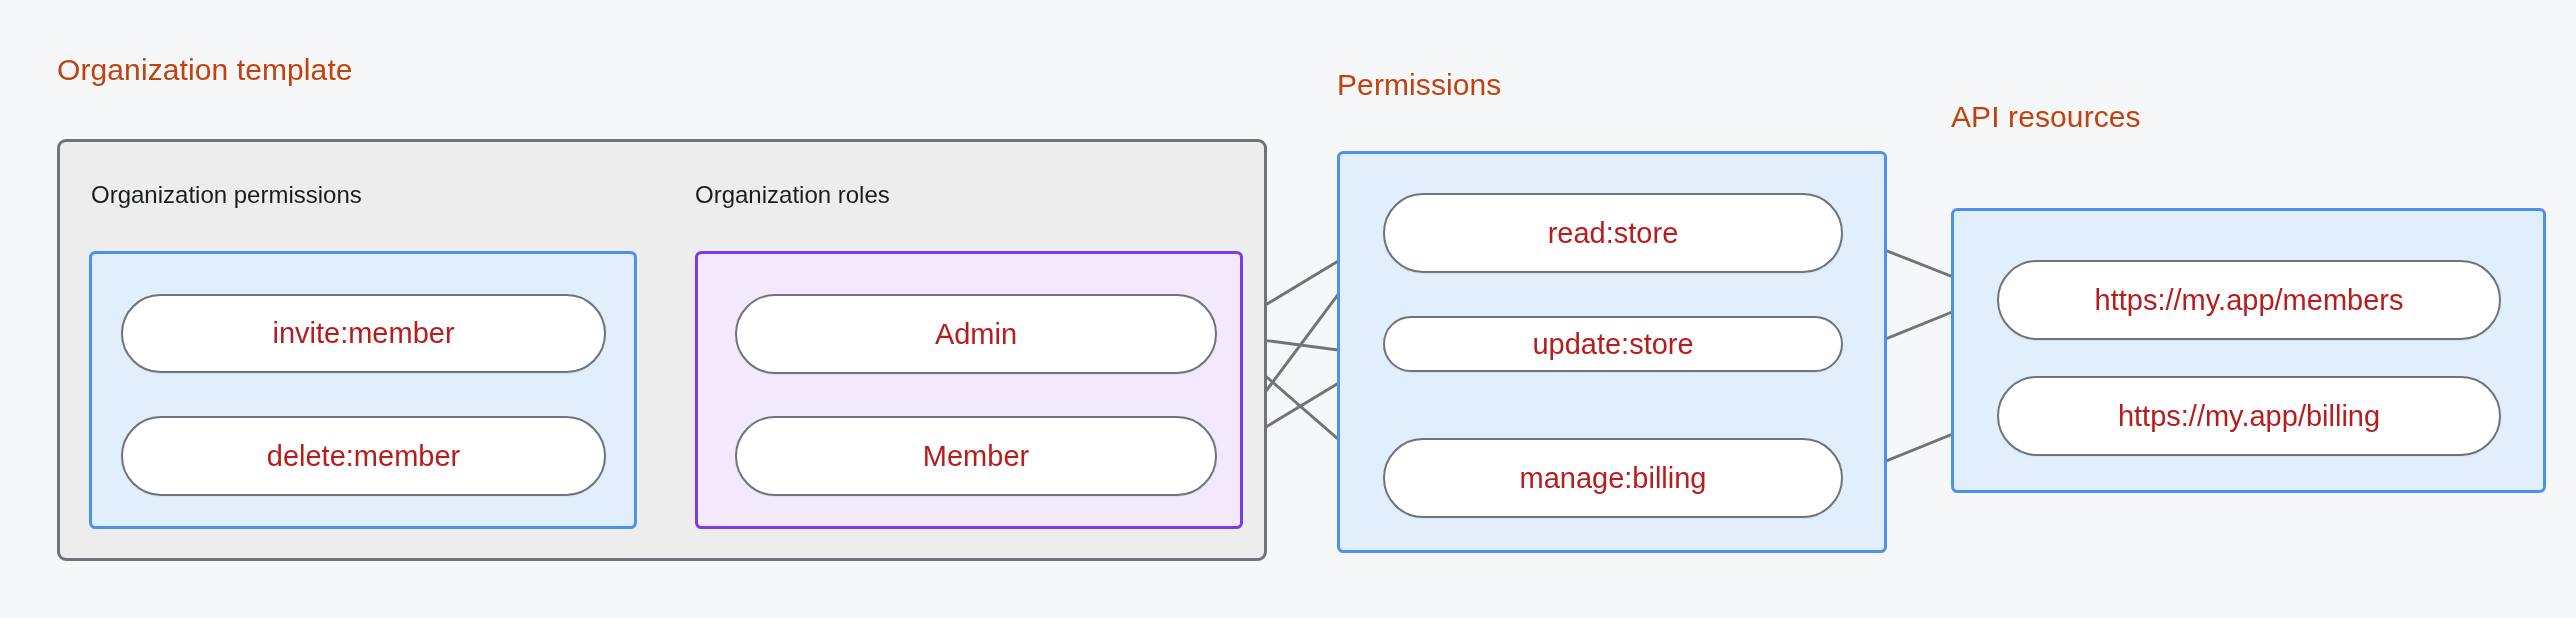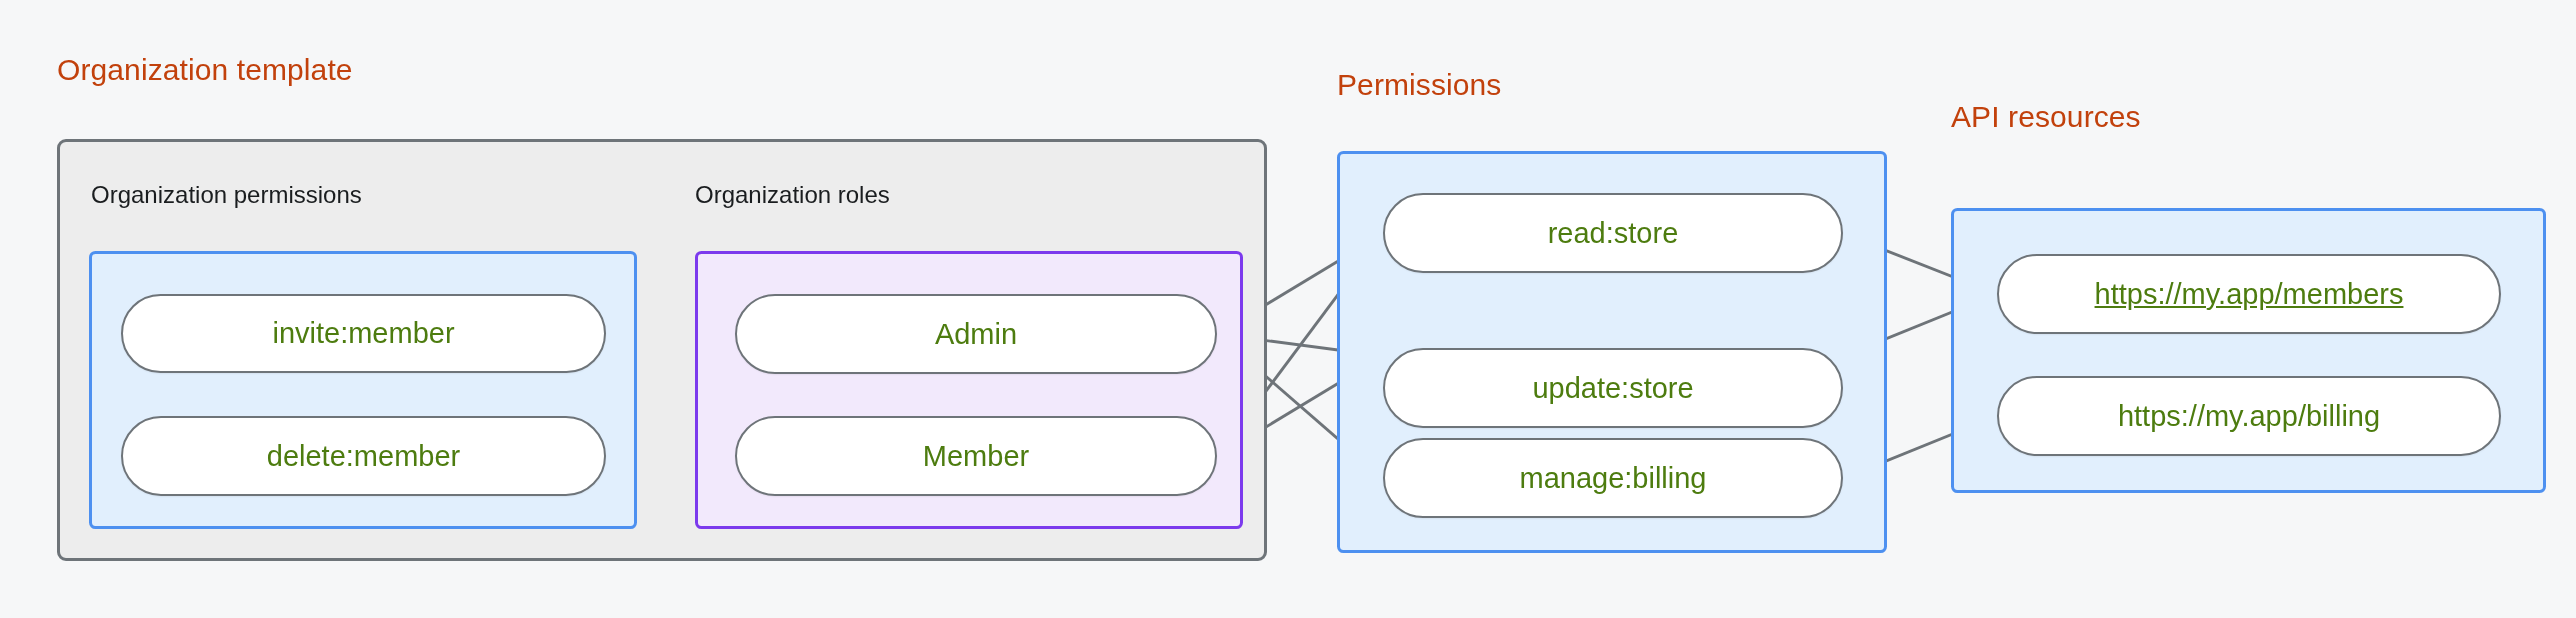--- a/index.html
+++ b/index.html
@@ -61,21 +61,21 @@
   .pill {
     position: absolute;
     box-sizing: border-box;
     background: #ffffff;
     border: 2.7px solid #6e7479;
     border-radius: 912px;
     display: flex;
     align-items: center;
     justify-content: center;
     font-size: 29px;
-    color: #4d7c0f;
+    color: #b91c1c;
     white-space: nowrap;
     box-shadow: 0 0.9px 1.8px rgba(0,0,0,0.06);
   }
 
   
   #edges {
     position: absolute;
     left: 0;
     top: 0;
     width: 2576px;
@@ -144,33 +144,33 @@
   </div>
 
   <div class="group-label" style="left:1337px; top:68px;">Permissions</div>
 
   <div class="panel panel-blue" style="left:1337px; top:151px; width:550px; height:402px;"></div>
 
   <div class="pill" style="left:1383px; top:193px; width:460px; height:80px;">
     <span>read:store</span>
   </div>
 
-  <div class="pill" style="left:1383px; top:316px; width:460px; height:80px;margin-top:32px;">
+  <div class="pill" style="left:1383px; top:316px; width:460px; height:56px;">
     <span>update:store</span>
   </div>
 
   <div class="pill" style="left:1383px; top:438px; width:460px; height:80px;">
     <span>manage:billing</span>
   </div>
 
   <div class="group-label" style="left:1951px; top:100px;">API resources</div>
 
   <div class="panel panel-blue" style="left:1951px; top:208px; width:595px; height:285px;"></div>
 
-  <div class="pill" style="left:1997px; top:254px; width:504px; height:80px;text-decoration:underline;">
+  <div class="pill" style="left:1997px; top:260px; width:504px; height:80px;">
     <span>https://my.app/members</span>
   </div>
 
   <div class="pill" style="left:1997px; top:376px; width:504px; height:80px;">
     <span>https://my.app/billing</span>
   </div>
 
 </div>
 
 

